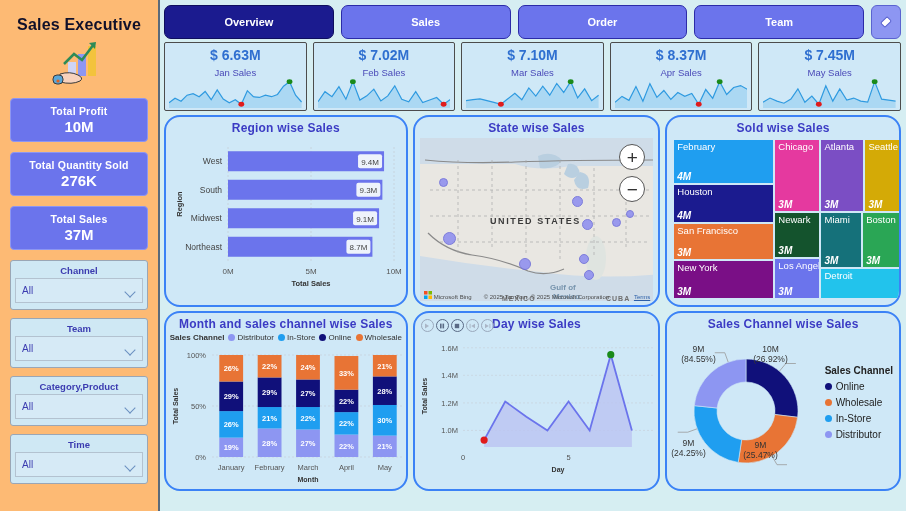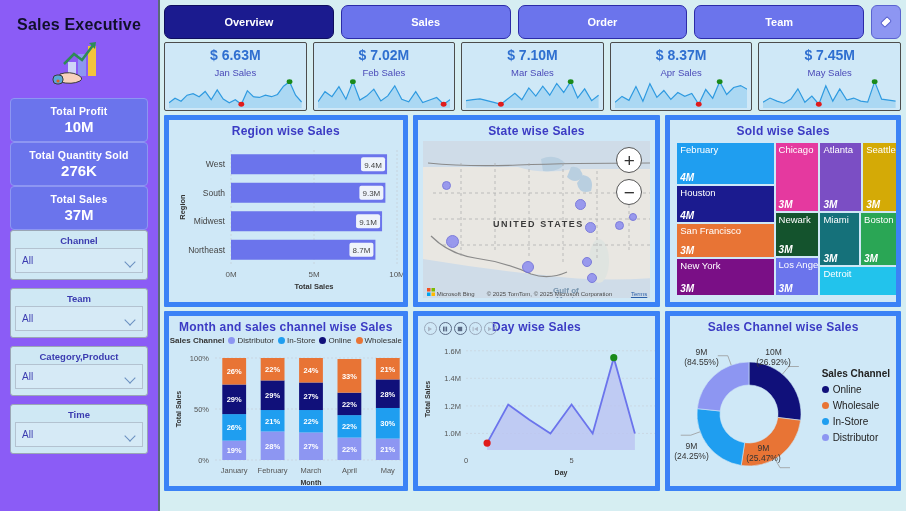--- a/index.html
+++ b/index.html
@@ -7,32 +7,32 @@
     width: 906px; height: 511px;
     font-family: "Liberation Sans", sans-serif;
     background: #d6eef2;
     overflow: hidden;
   }
   #root { position: relative; width: 906px; height: 511px; display: flex; }
 
   
   .sidebar {
     width: 160px; height: 511px;
-    background: #8b5cf6;
+    background: #fdba74;
     border-right: 2px solid #5a6a7a;
     padding: 8px 10px;
     display: flex; flex-direction: column; align-items: center;
   }
   .side-title {
     font-size: 16px; font-weight: bold; color: #10102a;
     letter-spacing: .2px; margin-top: 8px;
   }
   .side-logo { width: 62px; height: 52px; margin: 4px 0 8px; }
   .kpi-card {
-    width: 138px; height: 44px; 
+    width: 138px; height: 44px; margin-bottom: 10px;
     background: #6b74ec; border: 1px solid #8d96f2; border-radius: 4px;
     display: flex; flex-direction: column; align-items: center; justify-content: center;
     color: #ffffff;
   }
   .kpi-label { font-size: 10.5px; font-weight: bold; letter-spacing: .2px; }
   .kpi-value { font-size: 15px; font-weight: bold; margin-top: 1px; }
 
   .slicer {
     width: 138px; height: 50px; margin-bottom: 8px;
     background: #cfe8f4; border: 1px solid #9aa6b5; border-radius: 3px;
@@ -78,21 +78,21 @@
     display: flex; flex-direction: column; align-items: center;
     padding-top: 4px; position: relative; overflow: hidden;
   }
   .spark-val { font-size: 14px; color: #2f6fd0; font-weight: bold; }
   .spark-lbl { font-size: 9.5px; color: #4a4ab8; margin-top: 4px; }
   .spark-svg { position: absolute; bottom: 2px; left: 4px; right: 4px; width: calc(100% - 8px); height: 32px; }
 
   
   .vizrow { display: flex; gap: 5px; margin-top: 4px; }
   .panel {
-    background: #cfe8f7; border: 5px solid #3b82f6; border-radius: 1px;
+    background: #cfe8f7; border: 2px solid #3b82f6; border-radius: 16px;
     position: relative; overflow: hidden;
   }
   .panel-title {
     text-align: center; font-size: 12px; color: #3b3bc4; font-weight: bold;
     padding-top: 4px; letter-spacing: .2px;
   }
   .r1 { height: 192px; }
   .r2 { height: 180px; }
   .w1 { width: 246px; } .w2 { width: 250px; } .w3 { width: 238px; }
 

